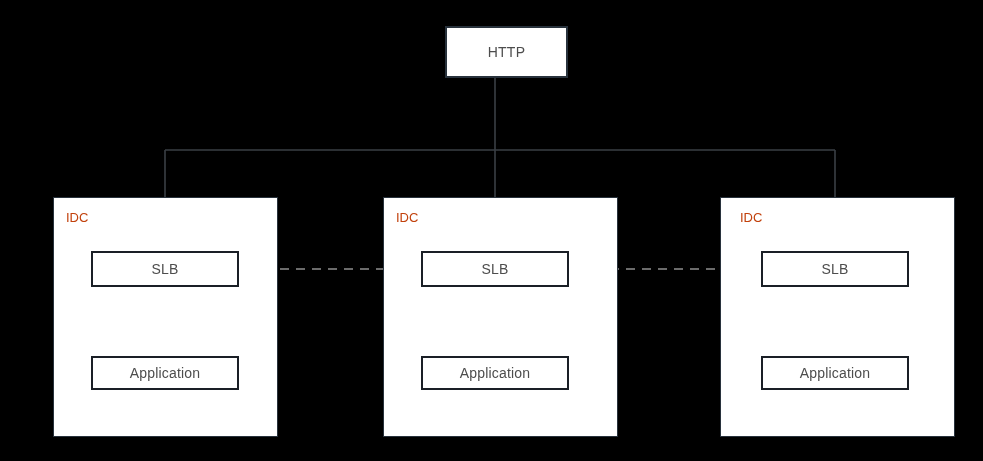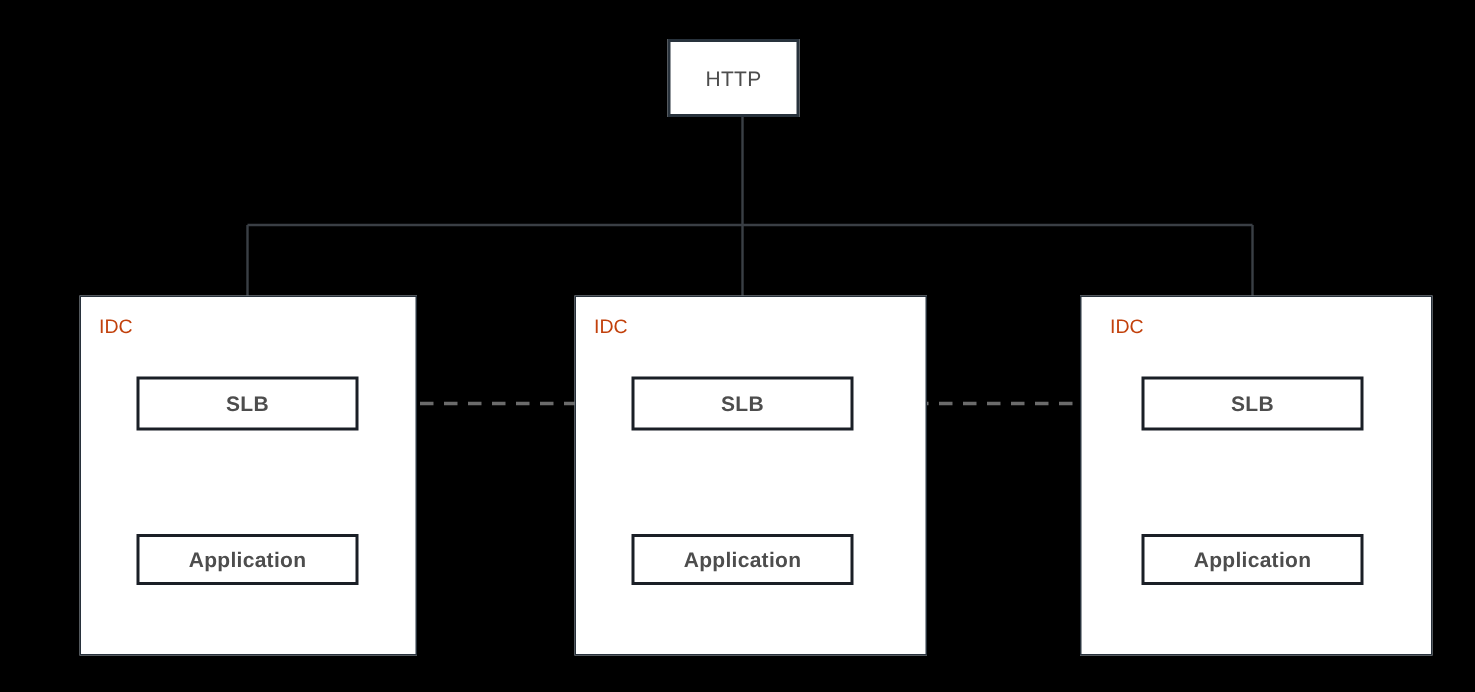--- a/index.html
+++ b/index.html
@@ -50,21 +50,20 @@
     font-size: 13px;
     line-height: 1;
     white-space: nowrap;
   }
   .box-http {
     border: 2px solid #28323c;
   }
   .box-slb,
   .box-app {
     border: 2px solid #1a1f26;
-    font-weight: bold;
   }
 </style>
 </head>
 <body>
 
 <div id="canvas">
 
   <svg class="svg-layer" viewBox="0 0 983 461" xmlns="http://www.w3.org/2000/svg">
     <defs>
       <marker id="arrow-solid" markerWidth="10" markerHeight="10" refX="7.6" refY="4" orient="auto" markerUnits="userSpaceOnUse">
@@ -85,21 +84,21 @@
 
     <path d="M165,287 L165,353" stroke="#3a3f45" stroke-width="1.6" fill="none" marker-end="url(#arrow-solid)"></path>
     <path d="M495,287 L495,353" stroke="#3a3f45" stroke-width="1.6" fill="none" marker-end="url(#arrow-solid)"></path>
     <path d="M835,287 L835,353" stroke="#3a3f45" stroke-width="1.6" fill="none" marker-end="url(#arrow-solid)"></path>
 
     <path d="M248,269 L413,269" stroke="#6b6b6b" stroke-width="2.2" fill="none" stroke-dasharray="9 7" marker-start="url(#arrow-dashed)" marker-end="url(#arrow-dashed)"></path>
 
     <path d="M578,269 L753,269" stroke="#6b6b6b" stroke-width="2.2" fill="none" stroke-dasharray="9 7" marker-start="url(#arrow-dashed)" marker-end="url(#arrow-dashed)"></path>
   </svg>
 
-  <div class="node-box box-http" style="left:445px; top:26px; width:88px; height:52px;">
+  <div class="node-box box-http" style="left:445px; top:26px; width:123px; height:52px;">
     <span class="node-label">HTTP</span>
   </div>
 
   <div class="group-box" style="left:53px; top:197px; width:225px; height:240px;"></div>
   <div class="group-label" style="left:66px; top:211px;">IDC</div>
   <div class="node-box box-slb" style="left:91px; top:251px; width:148px; height:36px;">
     <span class="node-label">SLB</span>
   </div>
   <div class="node-box box-app" style="left:91px; top:356px; width:148px; height:34px;">
     <span class="node-label">Application</span>

